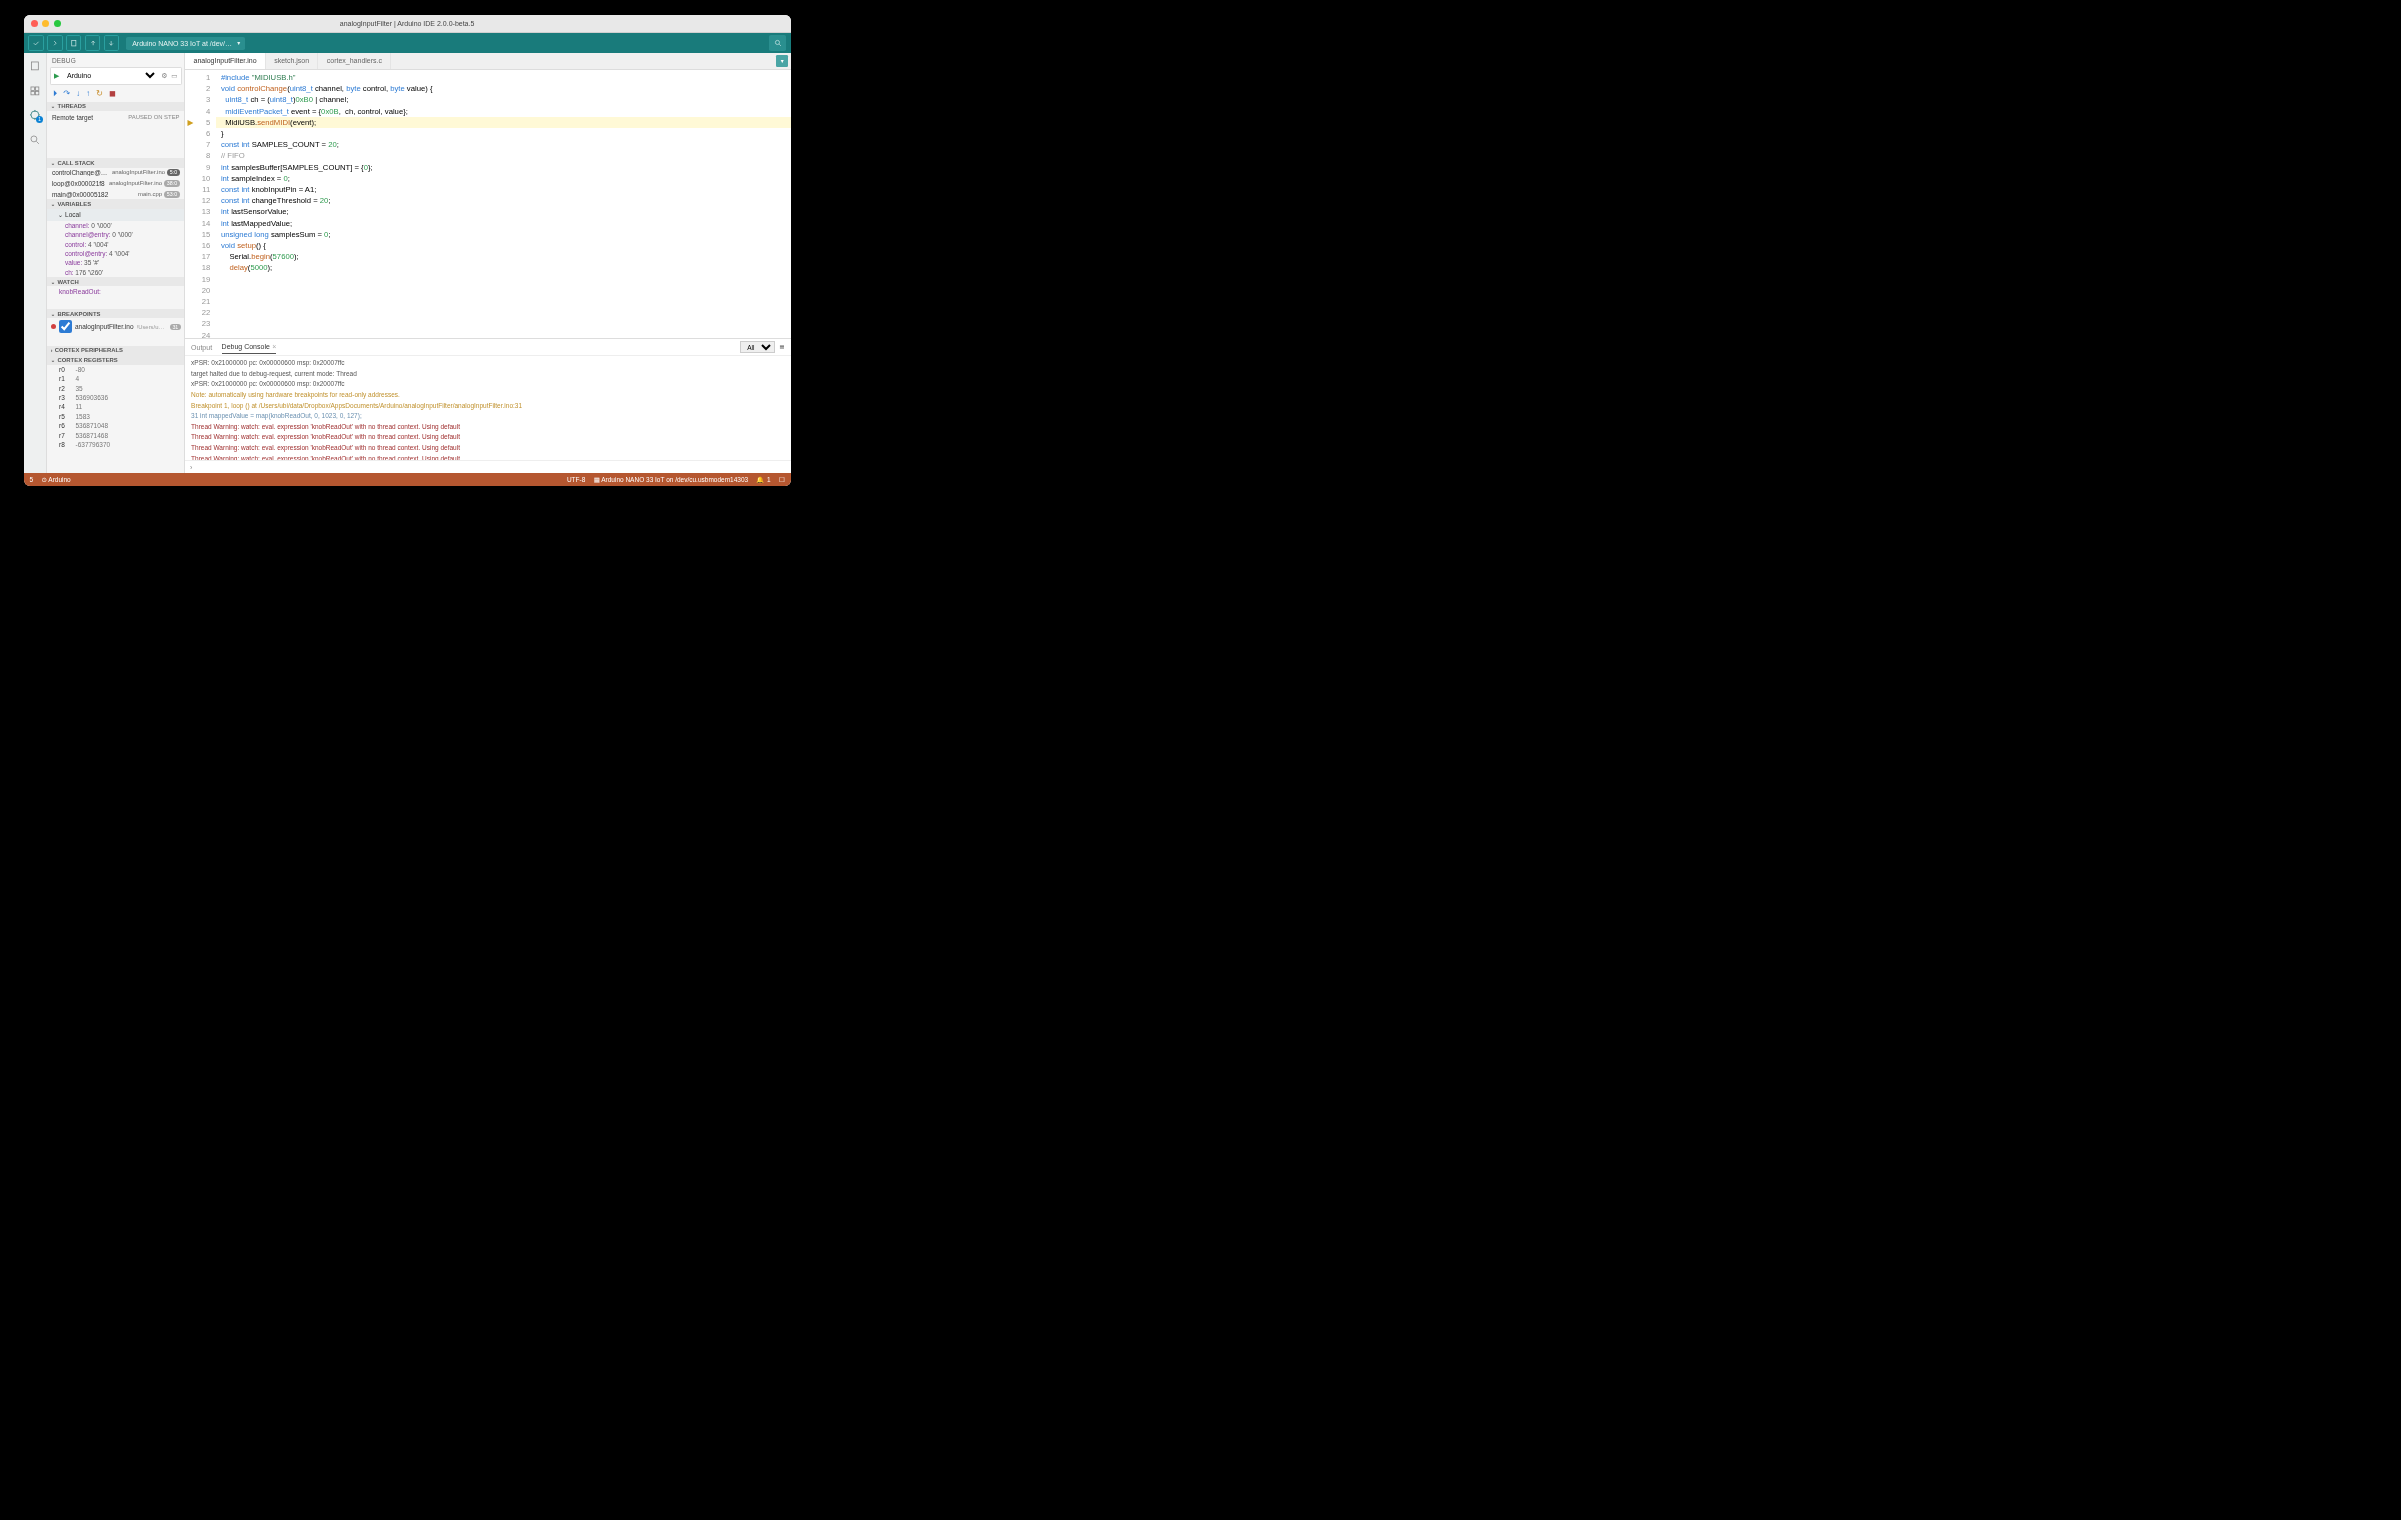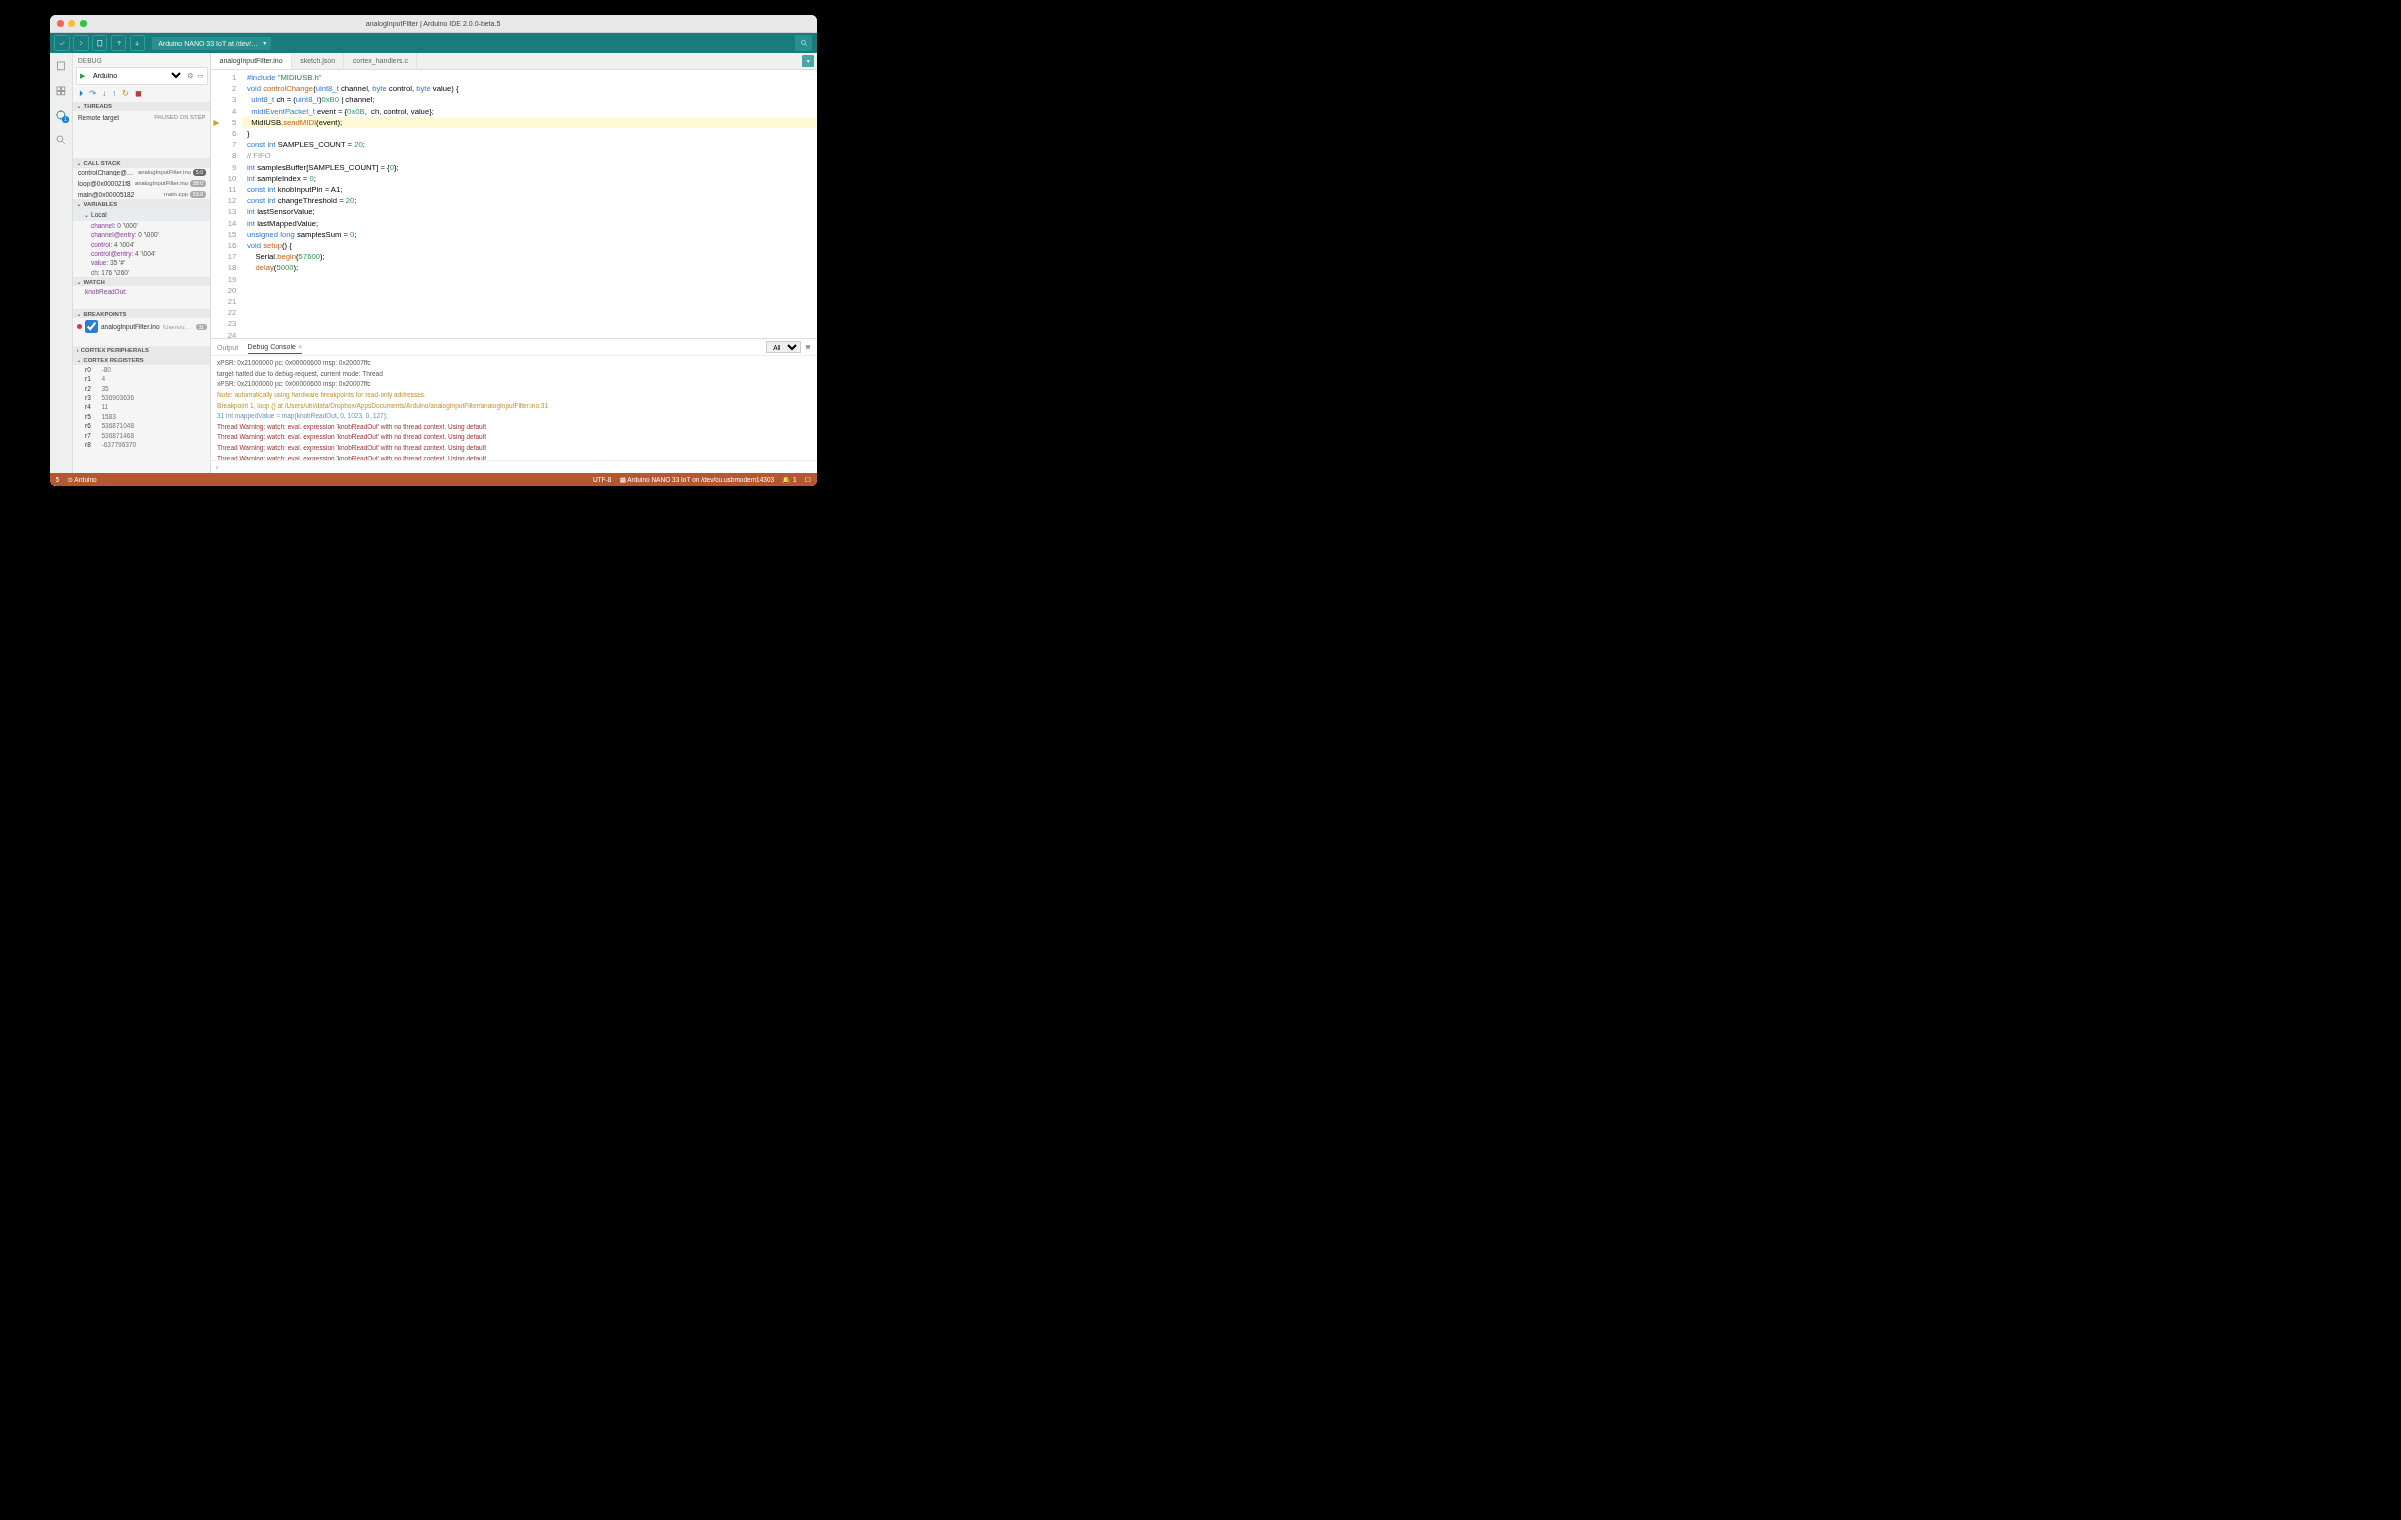--- a/index.html
+++ b/index.html
@@ -1,17 +1,17 @@
 <!DOCTYPE html>
 <html style="font-size:9.5px"><head>
 <meta charset="utf-8">
 <style>
 * { margin:0; padding:0; box-sizing:border-box; font-family:-apple-system,BlinkMacSystemFont,"Segoe UI",Arial,sans-serif; }
 html,body { width:100%; height:100%; background:#000; }
-.window { position:absolute; left:23.6px; top:15.4px; width:767px; height:471px; background:#fff; border-radius:5.9px; overflow:hidden; box-shadow:0 11.8px 35px rgba(0,0,0,.5); display:flex; flex-direction:column;margin-left:26px; }
+.window { position:absolute; left:23.6px; top:15.4px; width:767px; height:471px; background:#fff; border-radius:5.9px; overflow:hidden; box-shadow:0 11.8px 35px rgba(0,0,0,.5); display:flex; flex-direction:column; }
 .titlebar { height:17.7px; background:#e8e8e8; display:flex; align-items:center; justify-content:center; position:relative; border-bottom:0.6px solid #d0d0d0; }
 .traffic { position:absolute; left:7px; display:flex; gap:4.7px; }
 .tl { width:7px; height:7px; border-radius:50%; }
 .tl.r{background:#ff5f57}.tl.y{background:#febc2e}.tl.g{background:#28c840}
 .title { font-size:7px; color:#444; }
 .toolbar { height:20px; background:#197b7b; display:flex; align-items:center; padding:0 4.7px; gap:3.5px; }
 .tbtn { width:15.4px; height:15.4px; border:0.6px solid #2aa0a0; border-radius:1.8px; display:flex; align-items:center; justify-content:center; color:#cfe9e8; cursor:pointer; }
 .tbtn svg { width:8.3px; height:8.3px; fill:none; stroke:#cfe9e8; stroke-width:2; }
 .board-sel { height:13px; background:#2a8f8f; border-radius:1.8px; padding:0 13px 0 5.9px; color:#e8f4f3; font-size:7px; display:flex; align-items:center; position:relative; margin-left:3.5px; cursor:pointer; }
 .board-sel:after{content:"▾"; position:absolute; right:4.7px; font-size:5.9px;}

